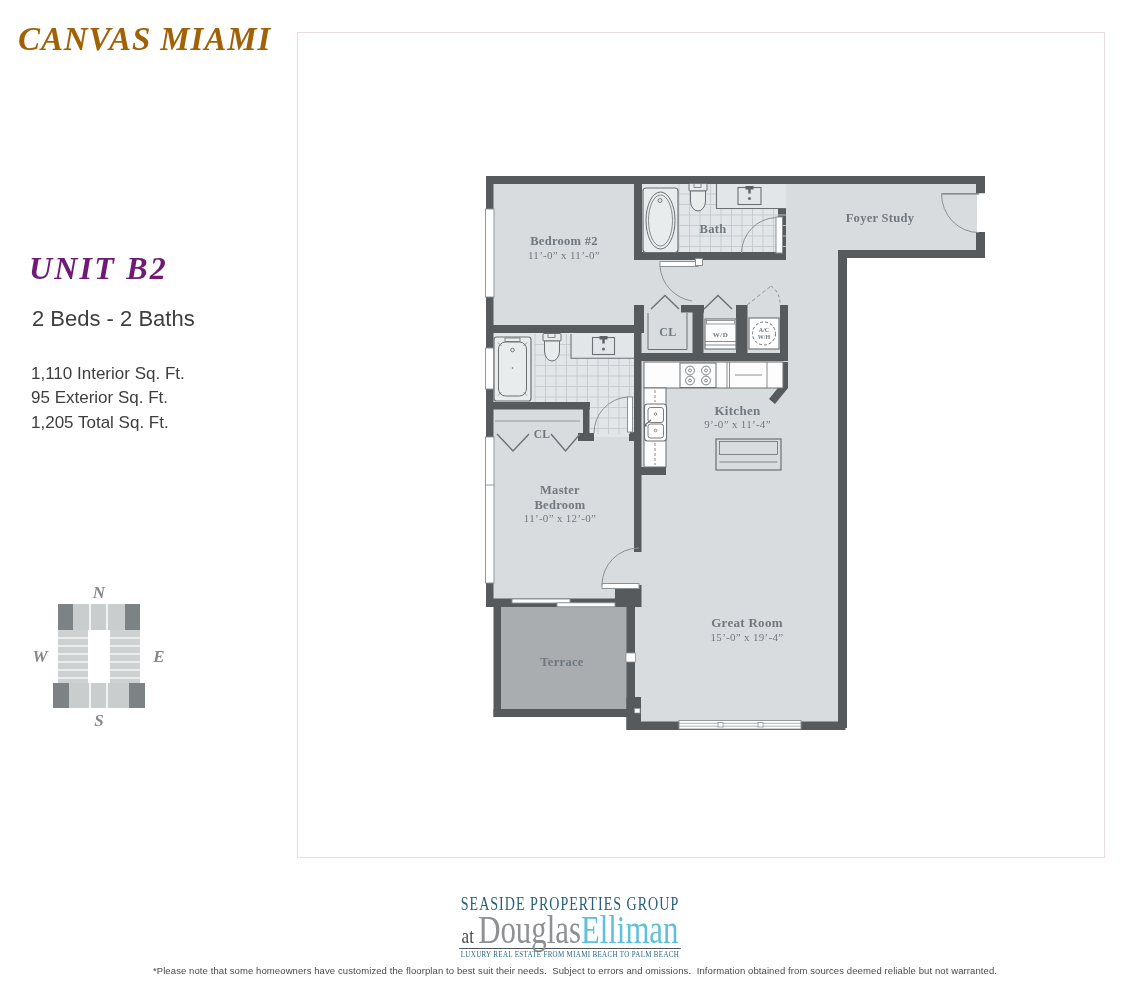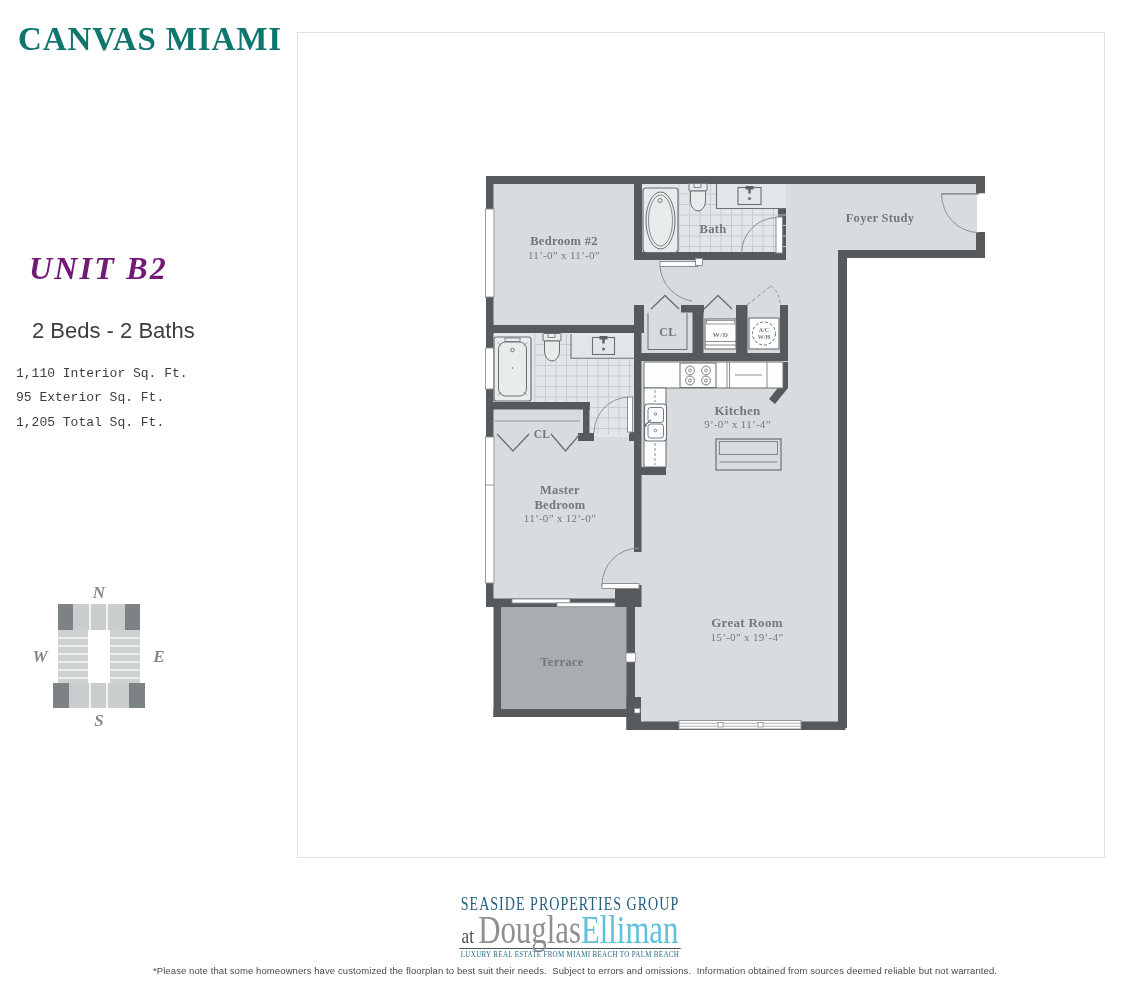--- a/index.html
+++ b/index.html
@@ -4,27 +4,27 @@
 <style>
   html,body{margin:0;padding:0;}
   body{width:1140px;height:986px;background:#fff;position:relative;font-family:"Liberation Sans",sans-serif;overflow:hidden;}
   .abs{position:absolute;}
 </style>
 </head>
 <body>
 
 <div class="abs" style="left:297px;top:32px;width:806px;height:824px;border:1px solid #eadcde;"></div>
 
-<div class="abs" style="left:18px;top:21px;font-family:'Liberation Serif',serif;font-weight:bold;font-size:33px;letter-spacing:0.9px;color:#0f766e;line-height:36px;">CANVAS MIAMI</div>
+<div class="abs" style="left:18px;top:21px;font-family:'Liberation Serif',serif;font-weight:bold;font-style:italic;font-size:33px;letter-spacing:0.9px;color:#a16207;line-height:36px;">CANVAS MIAMI</div>
 
 <div class="abs" style="left:29px;top:250px;font-family:'Liberation Serif',serif;font-weight:bold;font-style:italic;font-size:32px;letter-spacing:2.2px;line-height:36px;color:#701a75;">UNIT B2</div>
 
-<div class="abs" style="left:32px;top:320px;font-size:22px;line-height:22px;color:#3e3e3e;">2 Beds - 2 Baths</div>
-
-<div class="abs" style="left:16px;top:361.5px;font-size:13px;line-height:24.6px;color:#3e3e3e;font-family:Liberation Mono, monospace;">1,110 Interior Sq. Ft.<br>95 Exterior Sq. Ft.<br>1,205 Total Sq. Ft.</div>
+<div class="abs" style="left:32px;top:308px;font-size:22px;line-height:22px;color:#3e3e3e;">2 Beds - 2 Baths</div>
+
+<div class="abs" style="left:31px;top:361.5px;font-size:17px;line-height:24.6px;color:#3e3e3e;">1,110 Interior Sq. Ft.<br>95 Exterior Sq. Ft.<br>1,205 Total Sq. Ft.</div>
 
 <svg class="abs" style="left:25px;top:580px;" width="150" height="155" viewBox="0 0 150 155">
 
   <text x="74" y="18" font-family="Liberation Serif,serif" font-style="italic" font-weight="bold" font-size="17" fill="#85898c" text-anchor="middle">N</text>
 
   <text x="74" y="146" font-family="Liberation Serif,serif" font-style="italic" font-weight="bold" font-size="17" fill="#85898c" text-anchor="middle">S</text>
 
   <text x="15" y="82" font-family="Liberation Serif,serif" font-style="italic" font-weight="bold" font-size="17" fill="#85898c" text-anchor="middle">W</text>
 
   <text x="134" y="82" font-family="Liberation Serif,serif" font-style="italic" font-weight="bold" font-size="17" fill="#85898c" text-anchor="middle">E</text>

